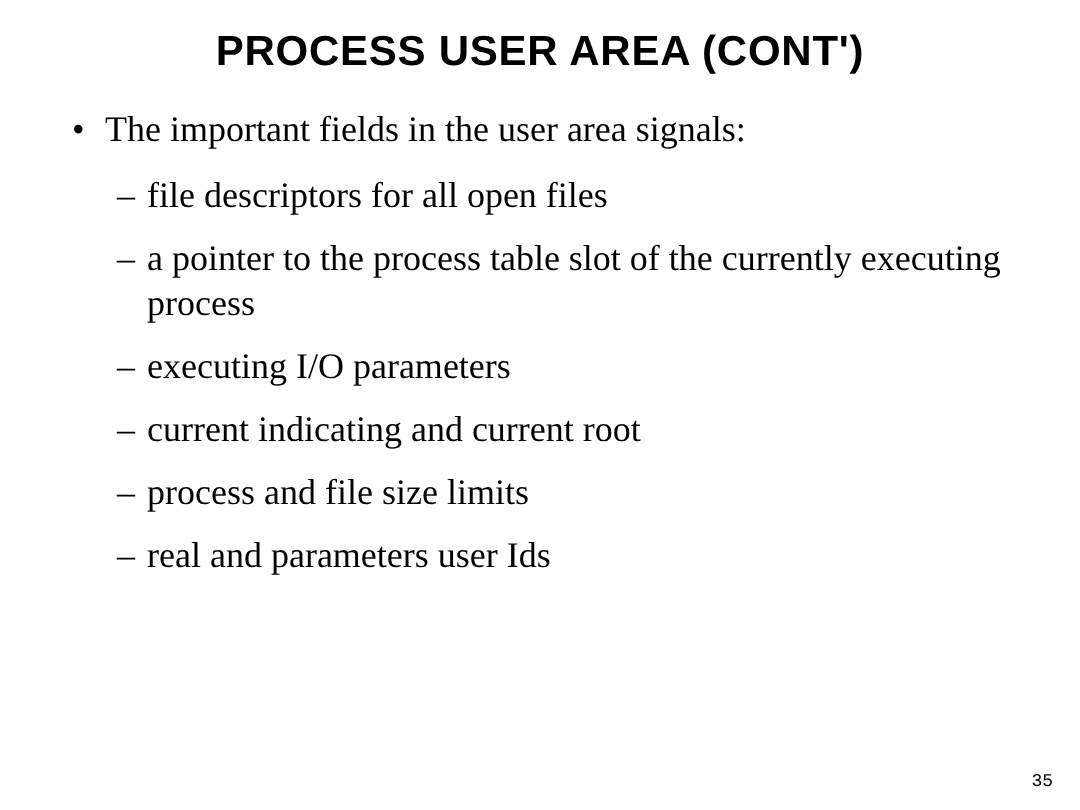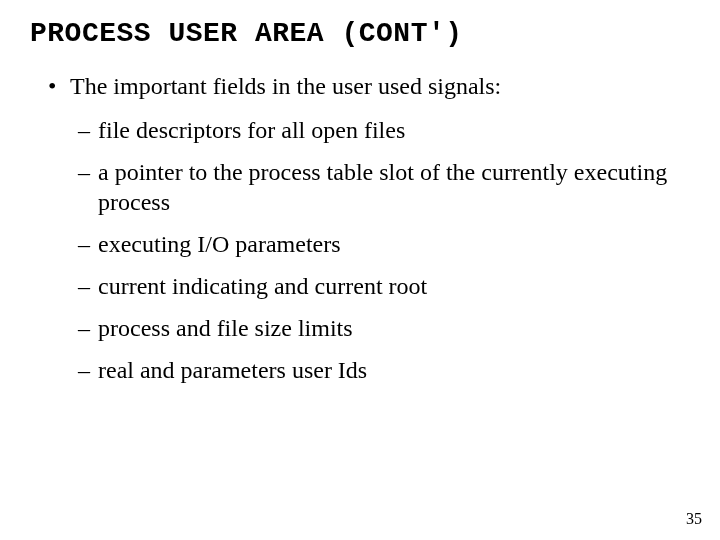--- a/index.html
+++ b/index.html
@@ -12,23 +12,23 @@
     color: #000000;
   }
   .slide {
     position: relative;
     width: 720px;
     height: 540px;
     box-sizing: border-box;
     padding: 18px 30px 20px 30px;
   }
   .title {
-    font-family: Liberation Mono, monospace;
+    font-family: Liberation Sans, sans-serif;
     font-size: 28px;
-    text-align: left;
+    text-align: center;
     margin: 0 0 22px 0;
     letter-spacing: 0.5px;
   }
   ul.level1 {
     list-style: none;
     margin: 0;
     padding: 0 10px 0 40px;
   }
   ul.level1 > li {
     position: relative;
@@ -64,35 +64,35 @@
   .lead {
     font-weight: normal;
   }
   .lead .bold {
     font-weight: normal;
   }
   .page-num {
     position: absolute;
     right: 18px;
     bottom: 12px;
-    font-size: 16px;
-    font-family: Liberation Serif, serif;
+    font-size: 12px;
+    font-family: Liberation Mono, monospace;
   }
 </style>
 </head>
 <body>
 
 <div class="slide">
 
   <h1 class="title">PROCESS USER AREA (CONT')</h1>
 
   <ul class="level1">
     <li>
       <span class="lead">
-        <span class="bold">The important fields in the</span><span> user used </span><span class="bold">signals:</span>
+        <span class="bold">The important fields in the</span><span> user area </span><span class="bold">signals:</span>
       </span>
       <ul class="level2">
         <li>file descriptors for all open files</li>
         <li>a pointer to the process table slot of the currently executing process</li>
         <li>executing I/O parameters</li>
         <li>current indicating and current root</li>
         <li>process and file size limits</li>
         <li>real and parameters user Ids</li>
       </ul>
     </li>

